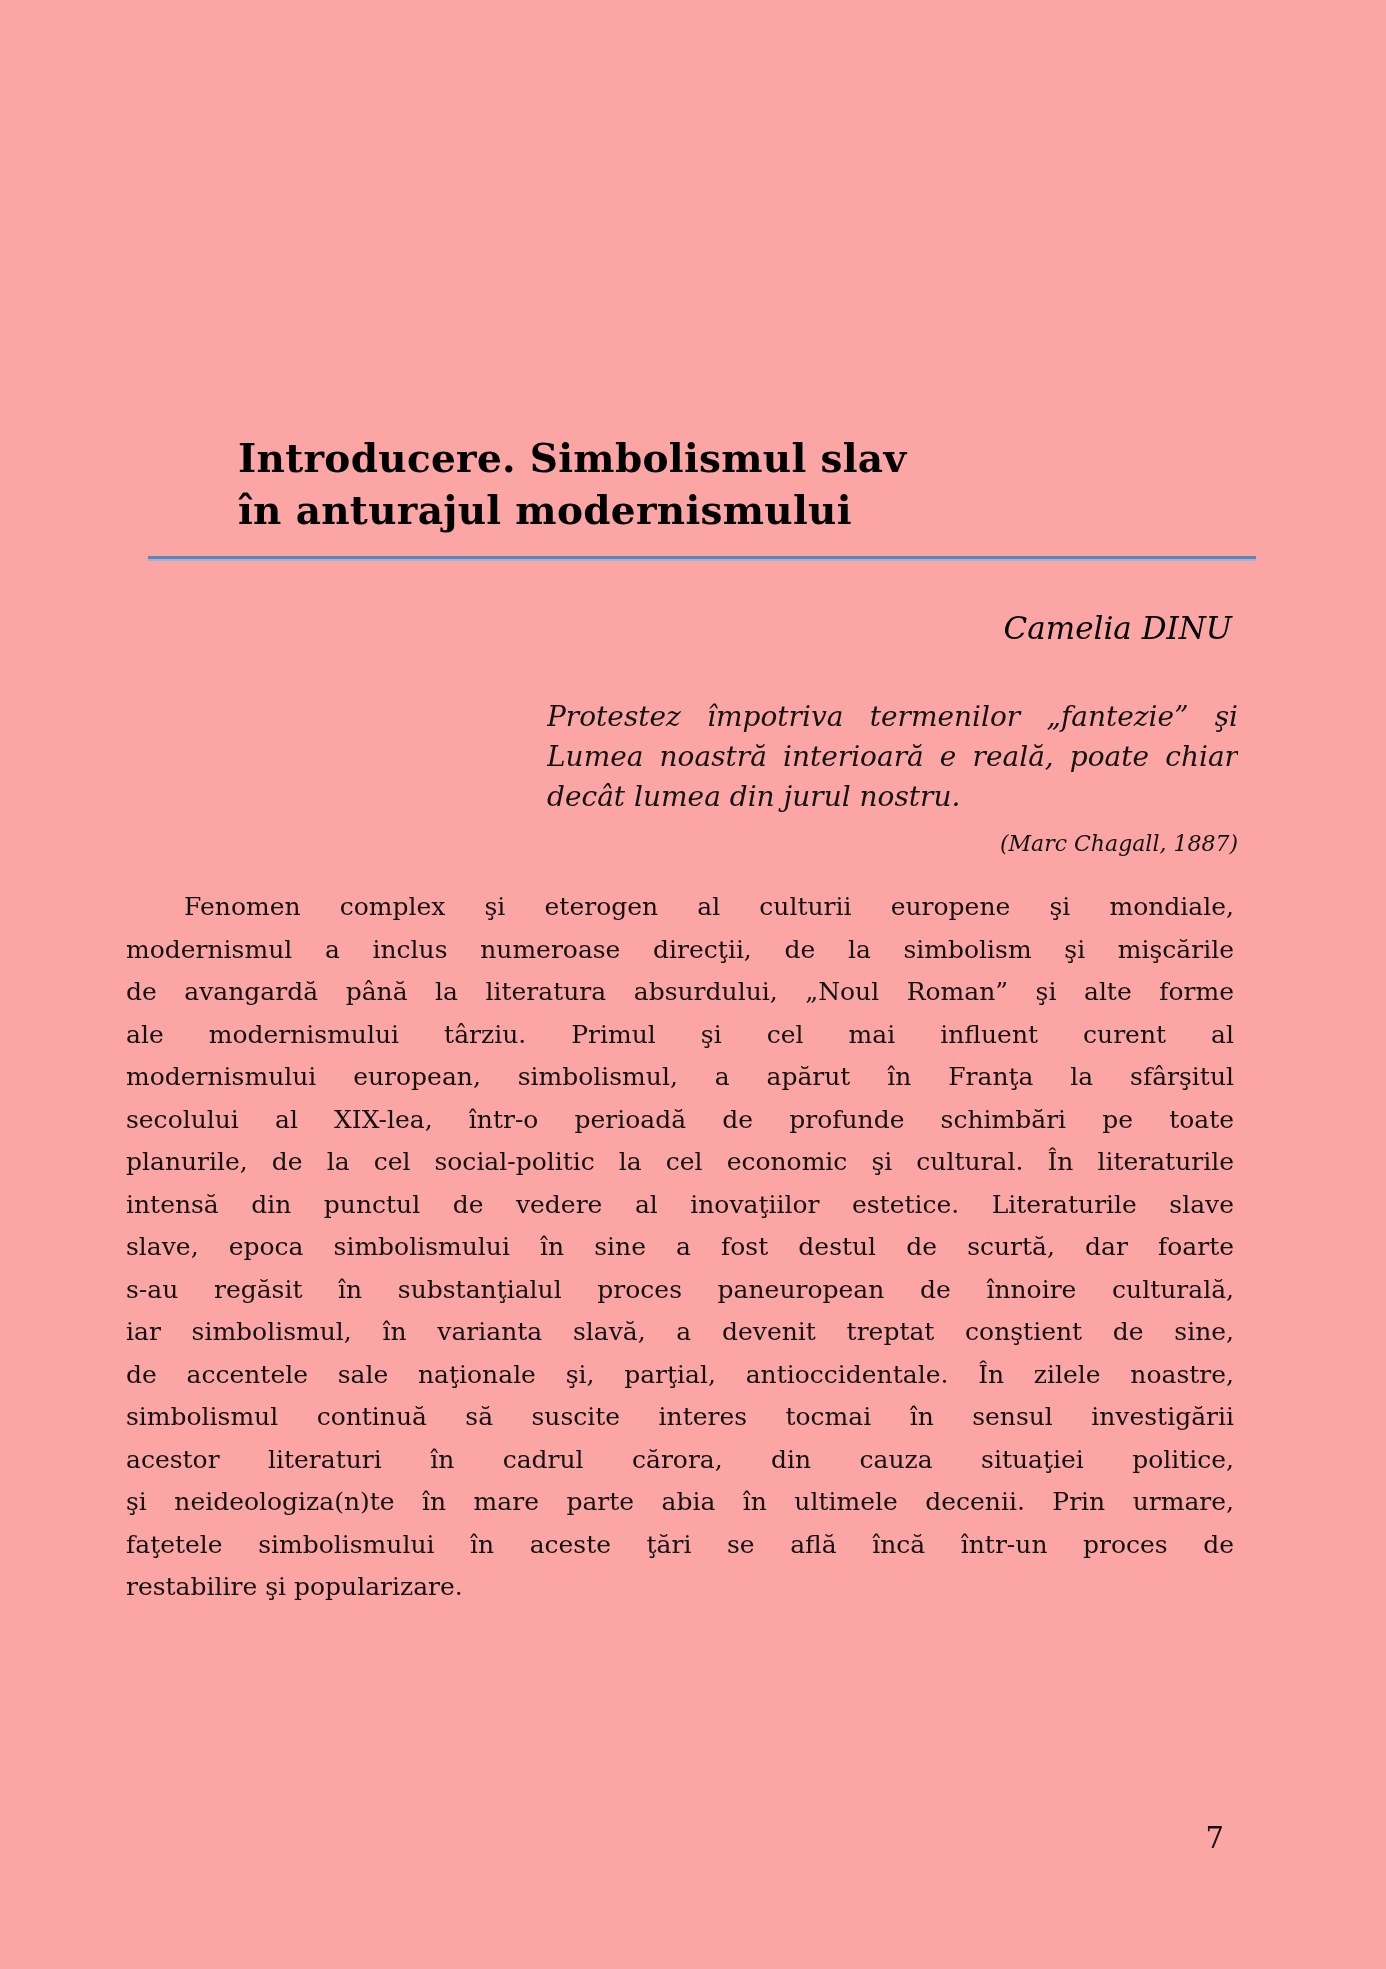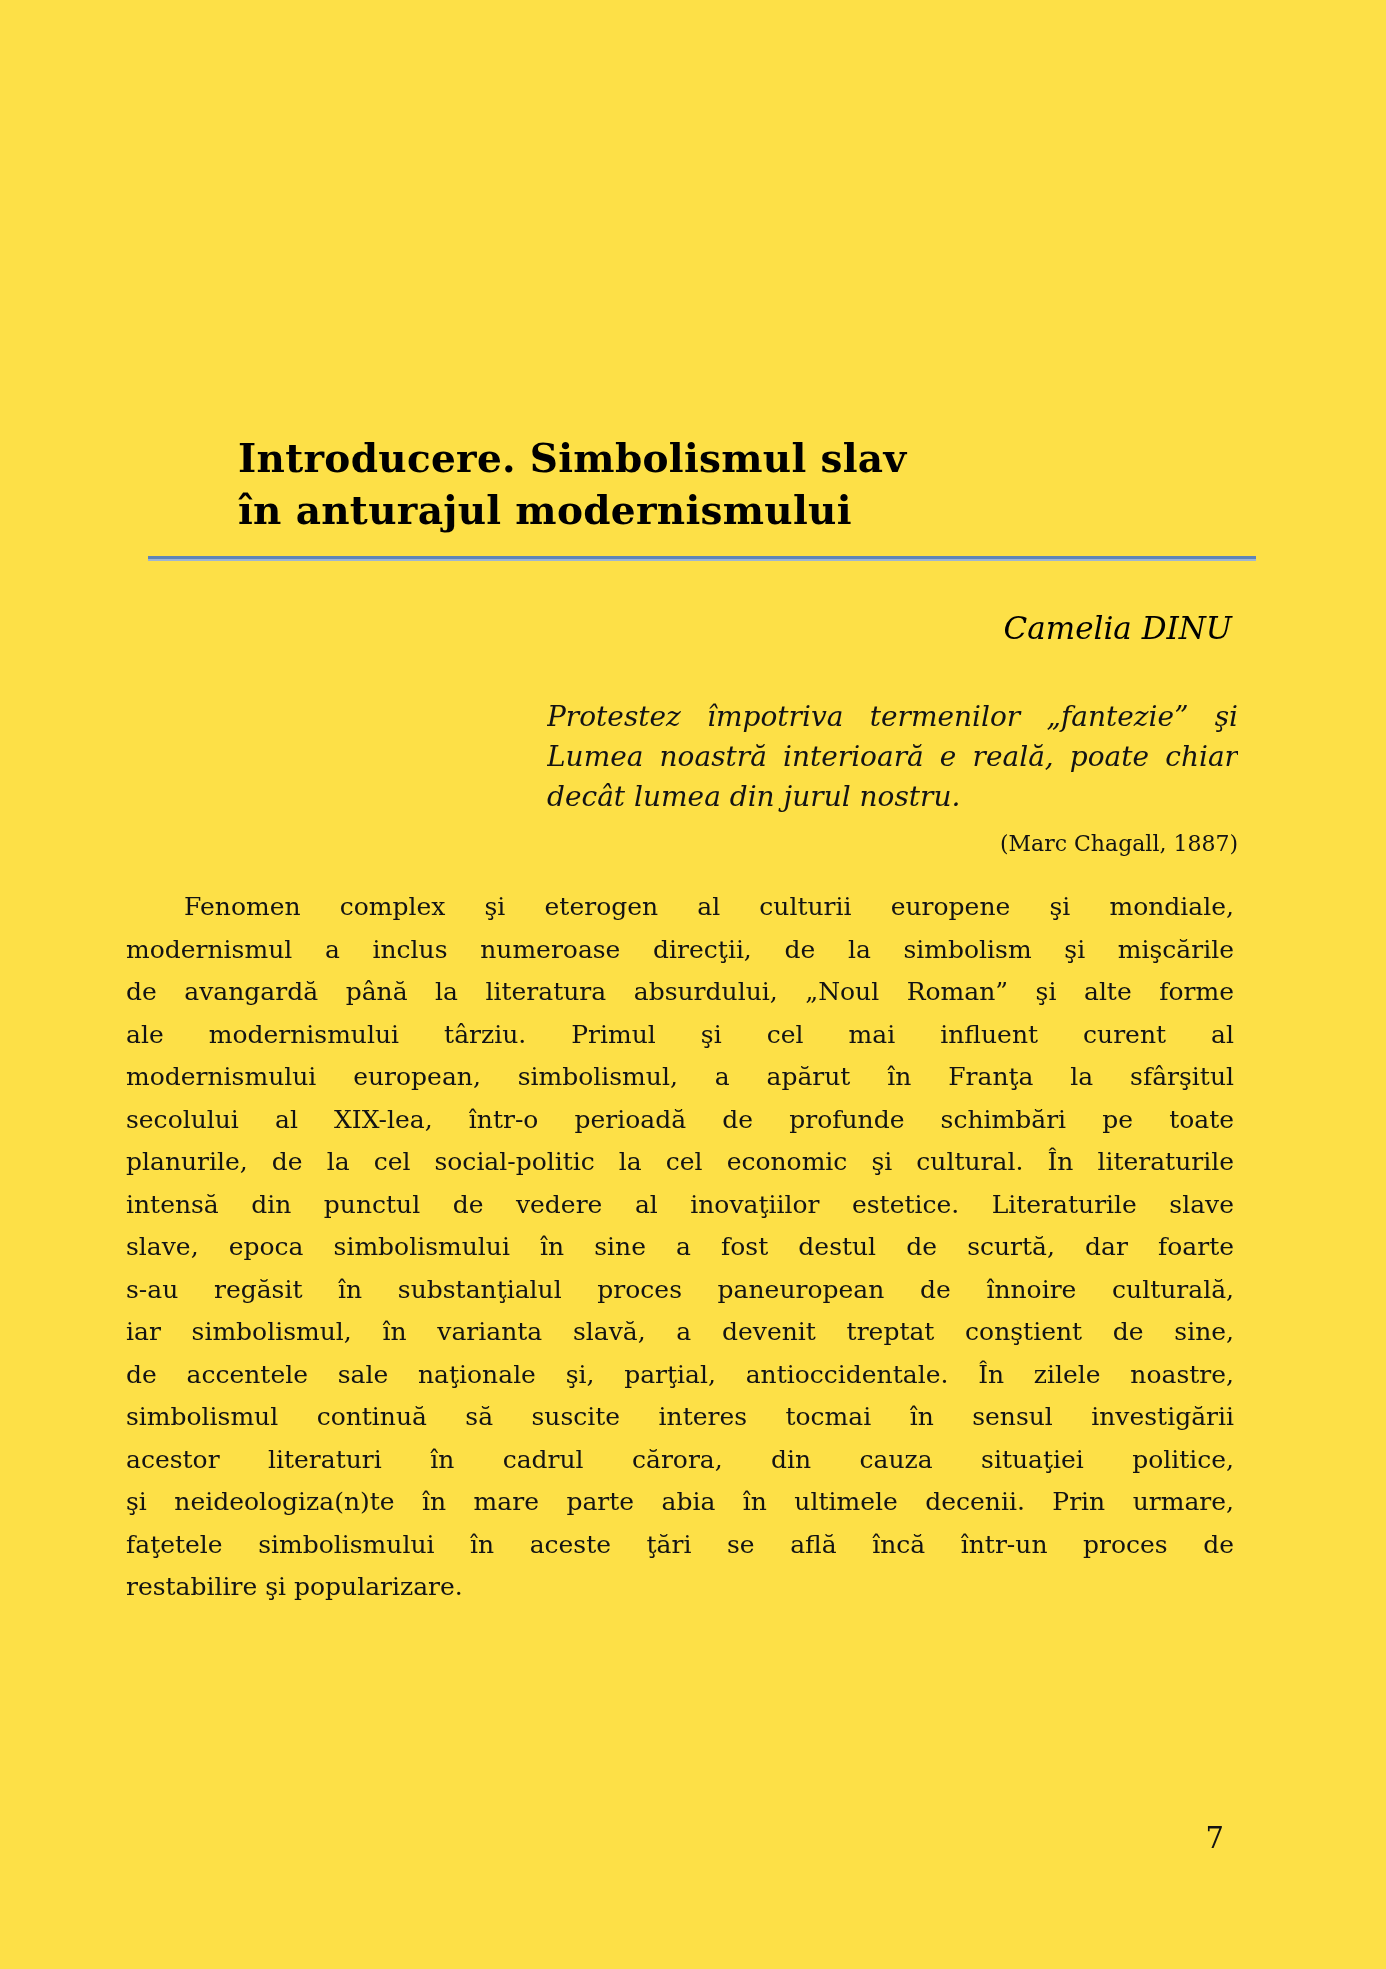--- a/index.html
+++ b/index.html
@@ -5,21 +5,21 @@
 <style>
   html, body {
     margin: 0;
     padding: 0;
     background: #ffffff;
   }
   .page {
     position: relative;
     width: 1386px;
     height: 1969px;
-    background: #fde047;
+    background: #fca5a5;
     color: #131313;
     font-family: "DejaVu Serif", "Liberation Serif", serif;
     overflow: hidden;
   }
   .doc-title {
     position: absolute;
     left: 238px;
     top: 432px;
     font-size: 39px;
     font-weight: 700;
@@ -55,20 +55,21 @@
     font-style: italic;
     font-size: 28px;
     line-height: 40px;
   }
   .attribution {
     position: absolute;
     left: 547px;
     top: 824px;
     width: 691px;
     text-align: right;
+    font-style: italic;
     font-size: 22px;
     line-height: 40px;
   }
   .body-text {
     position: absolute;
     left: 126px;
     top: 886px;
     width: 1108px;
     font-size: 25px;
     line-height: 42.5px;

